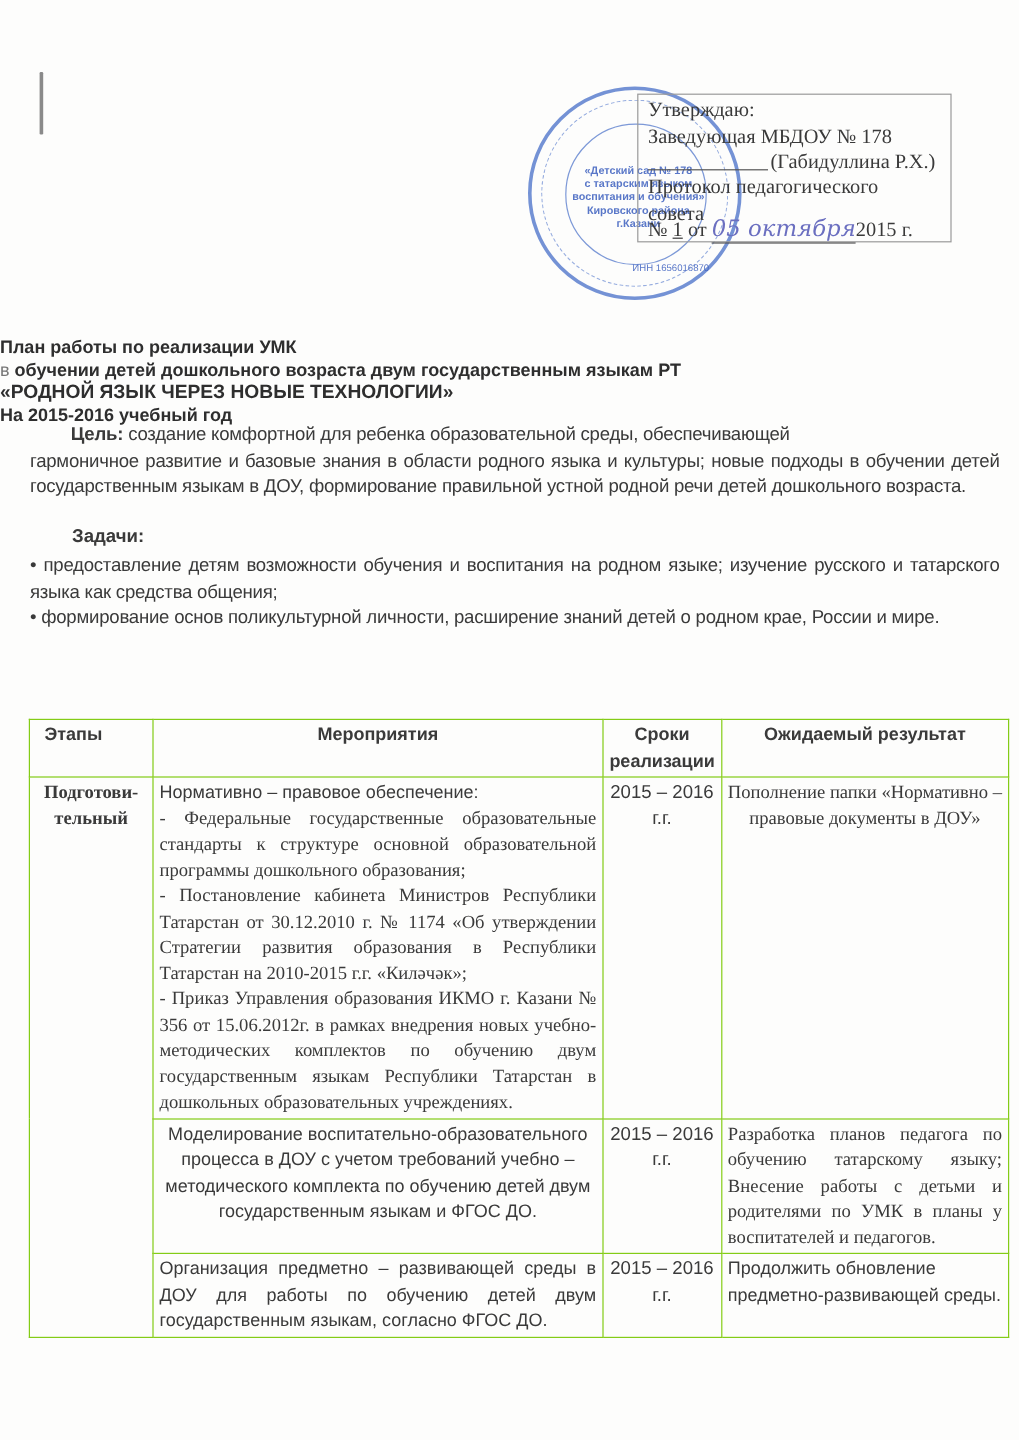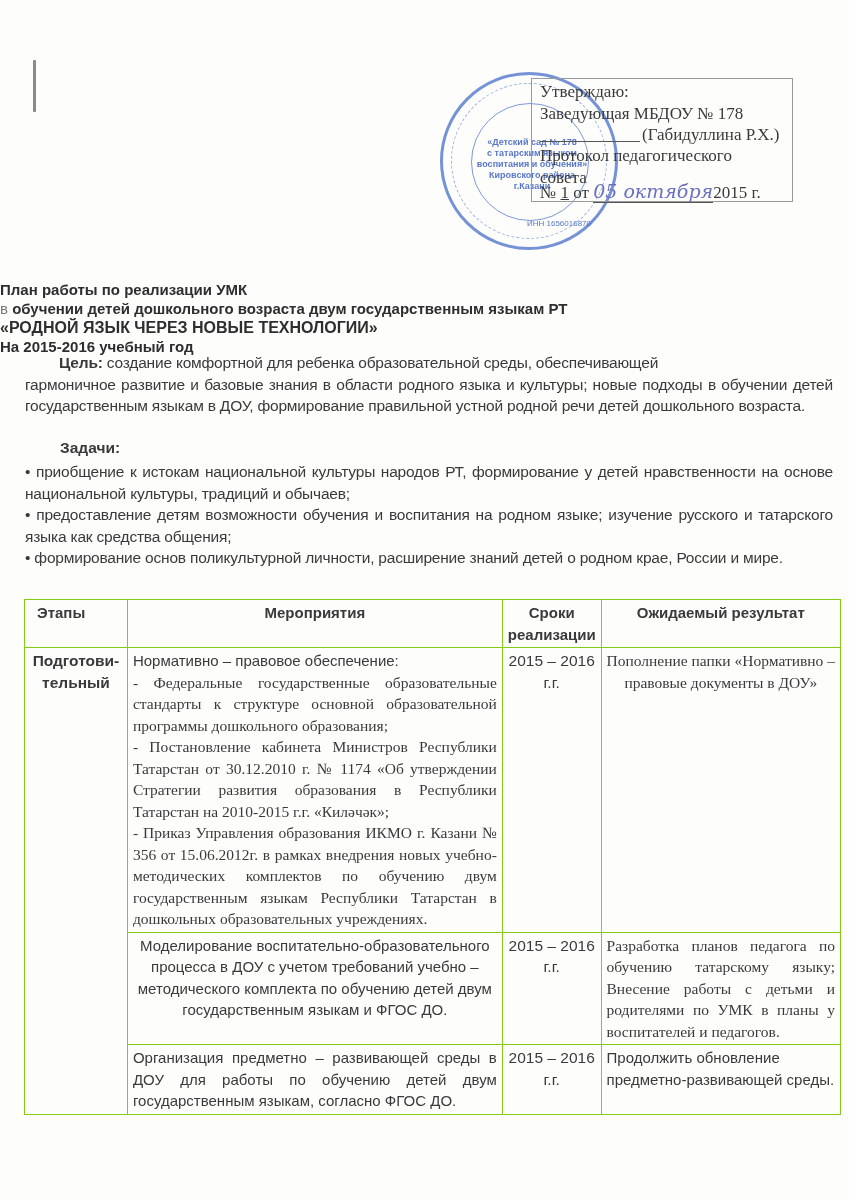--- a/index.html
+++ b/index.html
@@ -36,21 +36,21 @@
   .goal { top:352px; }
   .goal .label { font-weight:bold; padding-left:34px; }
   .tasks-label { position:absolute; left:60px; top:439px; font-weight:bold; font-size:15.5px; font-family:"Liberation Sans", sans-serif; color:#3a3a3a; }
   .tasks { top:461px; }
   .tasks p { margin:0; }
   table.plan { position:absolute; left:24px; top:599px; width:817px; border-collapse:collapse; table-layout:fixed; }
   table.plan td, table.plan th { border:1px solid #84cc16; vertical-align:top; padding:2px 5px; font-size:15.5px; line-height:21.5px; color:#3a3a3a; }
   table.plan th { font-family:"Liberation Sans", sans-serif; font-weight:bold; text-align:center; font-size:15px; }
   table.plan th.stage-h { text-align:left; padding-left:12px; }
   .c1 { width:98px; } .c2 { width:357px; } .c3 { width:94px; } .c4 { width:228px; }
-  td.stage { font-family:Liberation Sans, sans-serif; font-weight:bold; text-align:center; font-size:14.5px; }
+  td.stage { font-family:Liberation Serif, serif; font-weight:bold; text-align:center; font-size:14.5px; }
   td.act { font-family:"Liberation Serif", serif; text-align:justify; }
   td.act.sans { font-family:"Liberation Sans", sans-serif; font-size:15px; }
   td.term { text-align:center; font-family:"Liberation Sans", sans-serif; font-size:15px; }
   td.res { font-family:"Liberation Serif", serif; }
   td.res.center { text-align:center;margin-left:23px; }
   td.res.just { text-align:justify; text-align-last:left; }
   td.res.sans { font-family:"Liberation Sans", sans-serif; font-size:15px; }
   .act p { margin:0; }
 </style>
 </head>
@@ -93,21 +93,20 @@
   <div>На 2015-2016 учебный год</div>
 </div>
 
 <div class="body-text goal">
   <span class="label">Цель:</span><span> создание комфортной для ребенка образовательной среды, обеспечивающей</span><br>
   <span>гармоничное развитие и базовые знания в области родного языка и культуры; новые подходы в обучении детей государственным языкам в ДОУ, формирование правильной устной родной речи детей дошкольного возраста.</span>
 </div>
 
 <div class="tasks-label">Задачи:</div>
 <div class="body-text tasks">
-  <p>• приобщение к истокам национальной культуры народов РТ, формирование у детей нравственности на основе национальной культуры, традиций и обычаев;</p>
   <p>• предоставление детям возможности обучения и воспитания на родном языке; изучение русского и татарского языка как средства общения;</p>
   <p>• формирование основ поликультурной личности, расширение знаний детей о родном крае, России и мире.</p>
 </div>
 
 <table class="plan">
   <colgroup>
       <col class="c1">
       <col class="c2">
       <col class="c3">
       <col class="c4">

